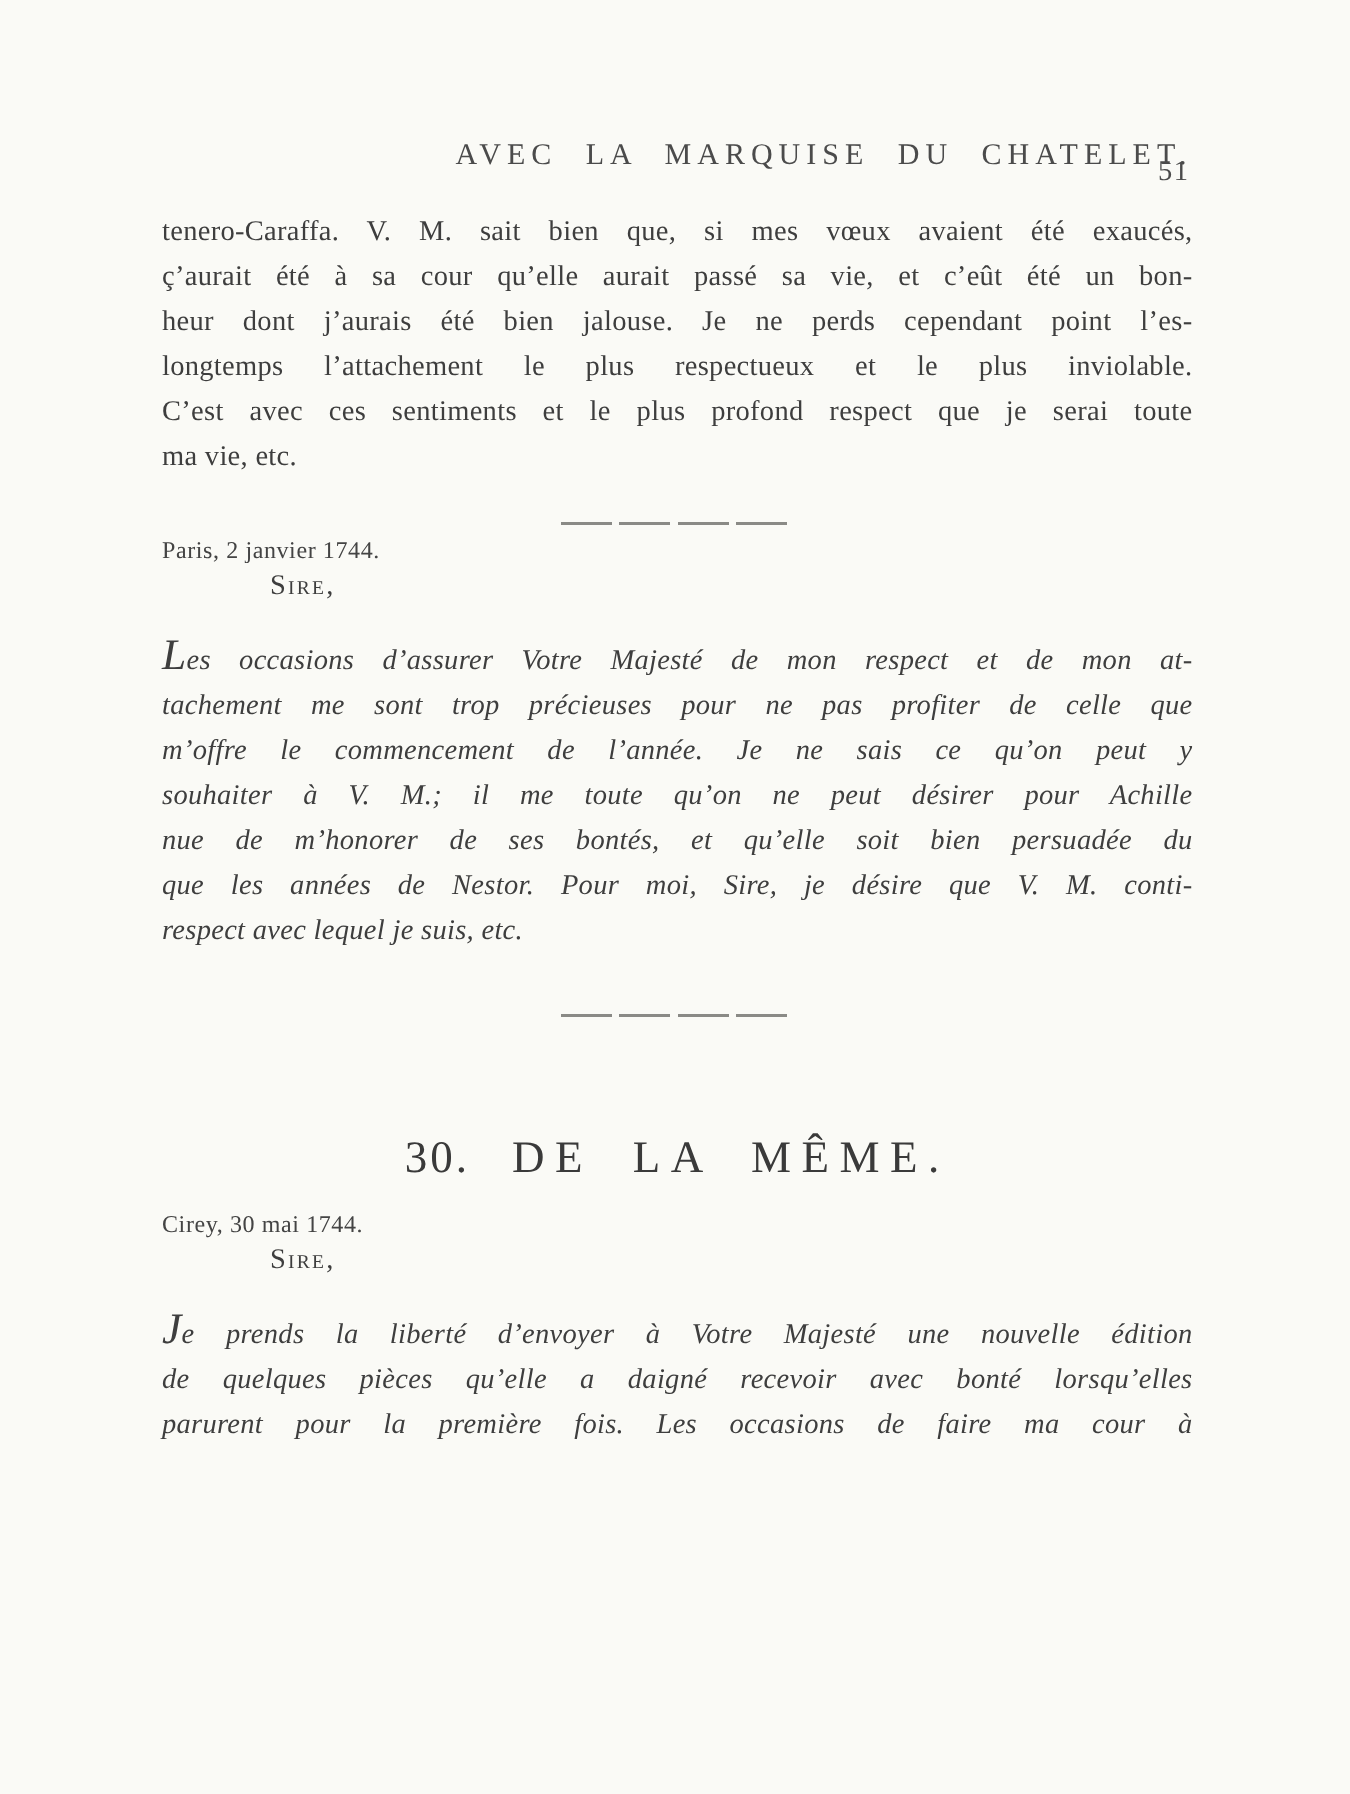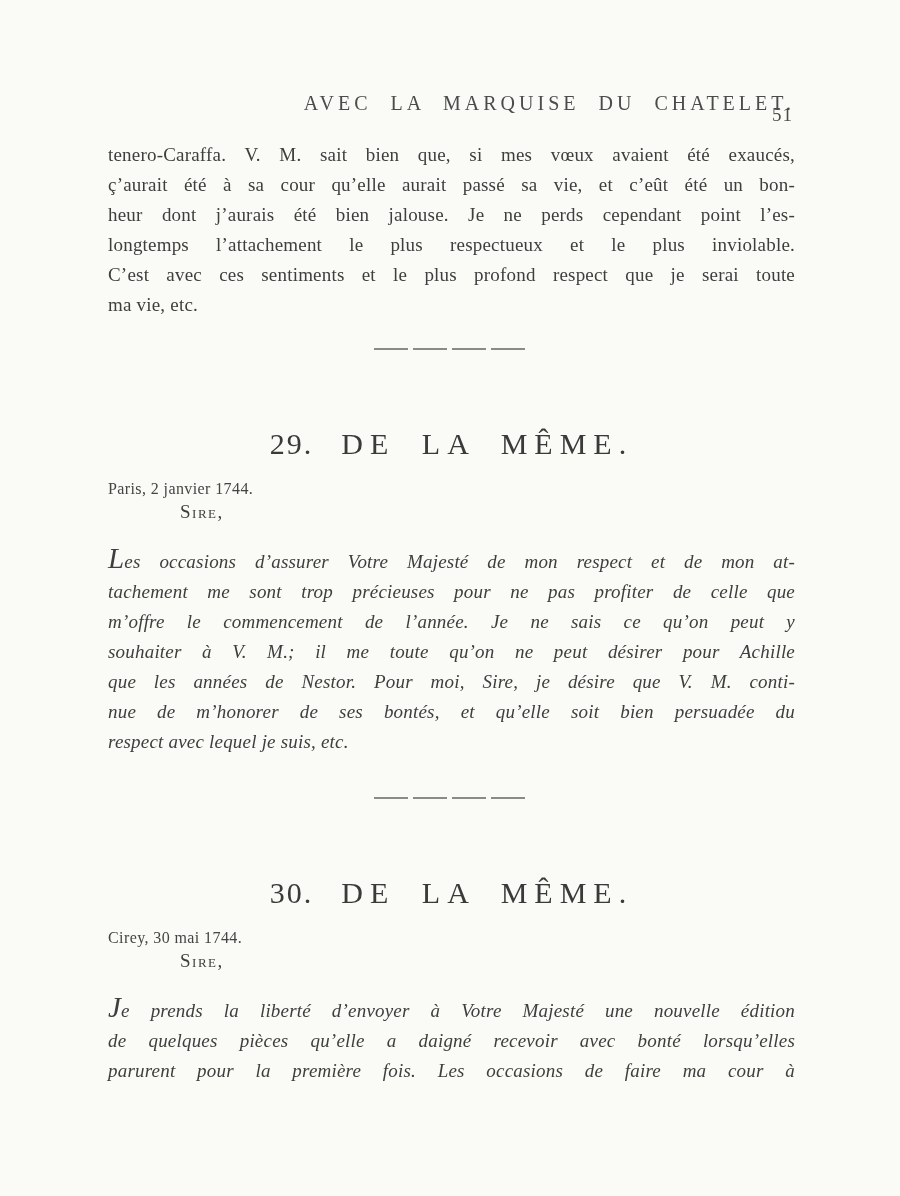--- a/index.html
+++ b/index.html
@@ -125,32 +125,29 @@
       <div class="bl">ç’aurait été à sa cour qu’elle aurait passé sa vie, et c’eût été un bon-</div>
       <div class="bl">heur dont j’aurais été bien jalouse. Je ne perds cependant point l’es-</div>
       <div class="bl">longtemps l’attachement le plus respectueux et le plus inviolable.</div>
       <div class="bl">C’est avec ces sentiments et le plus profond respect que je serai toute</div>
       <div class="bl short">ma vie, etc.</div>
     </div>
 
     <div class="divider"></div>
 
     <div>
-      <div class="letter-heading">
-        <span class="letter-number">29.</span><span class="letter-title">DE LA MÊME.</span>
-      </div>
       <div class="dateline">Paris, 2 janvier 1744.</div>
       <div class="salutation">Sire,</div>
       <div class="letter-body">
         <div class="bl"><span class="initial">L</span><span>es occasions d’assurer Votre Majesté de mon respect et de mon at-</span></div>
         <div class="bl">tachement me sont trop précieuses pour ne pas profiter de celle que</div>
         <div class="bl">m’offre le commencement de l’année. Je ne sais ce qu’on peut y</div>
         <div class="bl">souhaiter à V. M.; il me toute qu’on ne peut désirer pour Achille</div>
+        <div class="bl">nue de m’honorer de ses bontés, et qu’elle soit bien persuadée du</div>
         <div class="bl">que les années de Nestor. Pour moi, Sire, je désire que V. M. conti-</div>
-        <div class="bl">nue de m’honorer de ses bontés, et qu’elle soit bien persuadée du</div>
         <div class="bl short">respect avec lequel je suis, etc.</div>
       </div>
     </div>
 
     <div class="divider second"></div>
 
     <div>
       <div class="letter-heading">
         <span class="letter-number">30.</span><span class="letter-title">DE LA MÊME.</span>
       </div>

